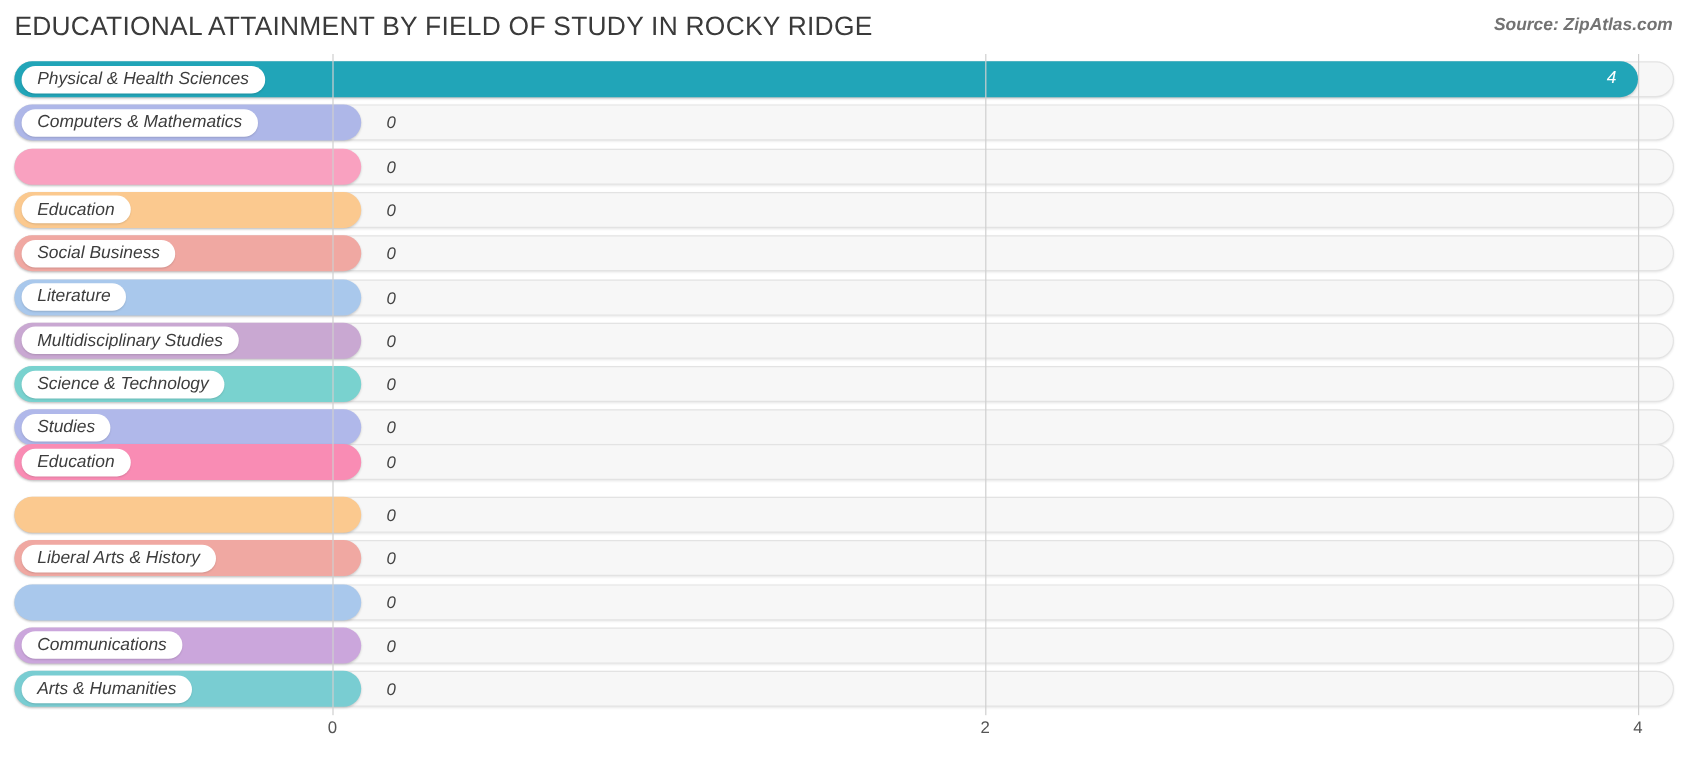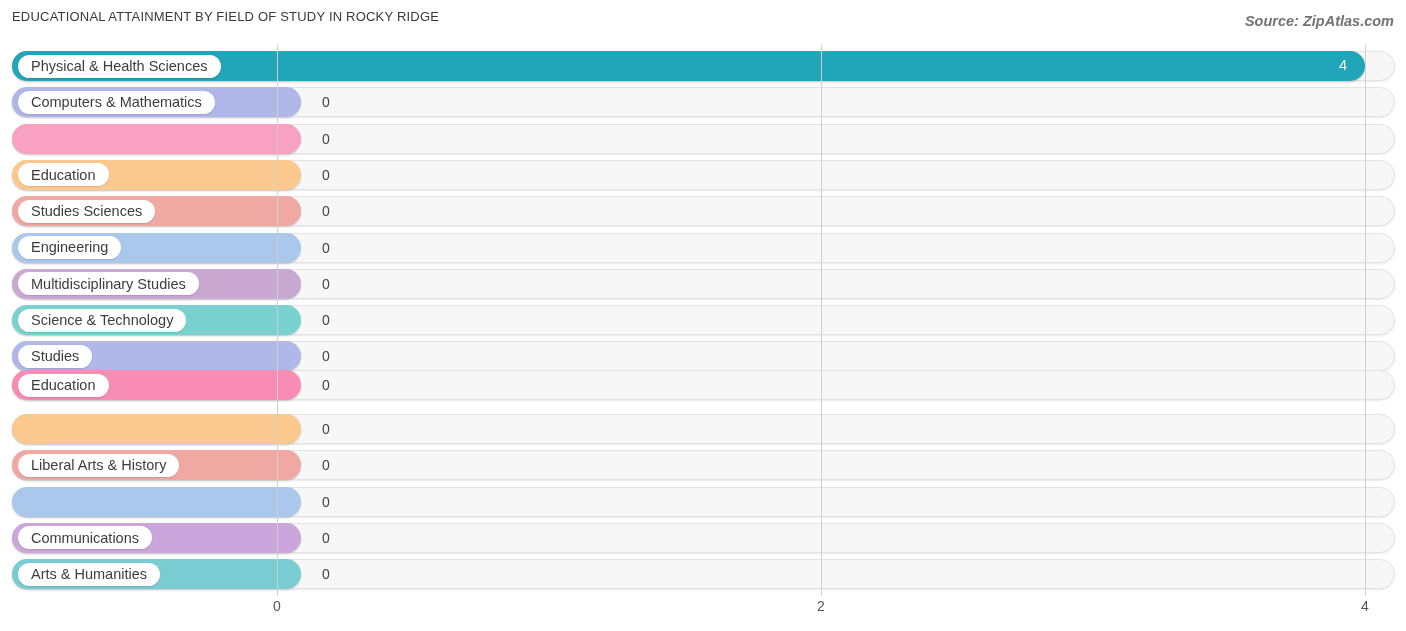--- a/index.html
+++ b/index.html
@@ -20,21 +20,21 @@
   #header {
     position: absolute;
     left: 0; top: 0;
     width: 1406px;
     height: 45px;
   }
   #chart-title {
     position: absolute;
     left: 12px;
     top: 9px;
-    font-size: 13px;
+    font-size: 22px;
     font-weight: 400;
     letter-spacing: 0.2px;
     color: #3a3a3a;
     white-space: nowrap;
   }
   #source-label {
     position: absolute;
     right: 12px;
     top: 13px;
     font-size: 14.5px;
@@ -44,20 +44,21 @@
     white-space: nowrap;
   }
 
   
   #plot {
     position: absolute;
     left: 0;
     top: 45px;
     width: 1314px;
     height: 551px;
+    font-style: italic;
   }
 
   
   .gridline {
     position: absolute;
     top: 0;
     bottom: 0;
     width: 1px;
     background: #cfcfcf;
     z-index: 3;
@@ -190,29 +191,29 @@
       <div class="bar" style="width: 289px; background: rgb(251, 201, 143);"></div>
       <div class="chip">
         <span class="chip-label">Education</span>
       </div>
       <div class="value-out" style="left: 322px;">0</div>
     </div>
     <div class="row" style="top: 148.2px;">
       <div class="track"></div>
       <div class="bar" style="width: 289px; background: rgb(240, 168, 162);"></div>
       <div class="chip">
-        <span class="chip-label">Studies Sciences</span>
+        <span class="chip-label">Social Business</span>
       </div>
       <div class="value-out" style="left: 322px;">0</div>
     </div>
     <div class="row" style="top: 184.5px;">
       <div class="track"></div>
       <div class="bar" style="width: 289px; background: rgb(169, 200, 236);"></div>
       <div class="chip">
-        <span class="chip-label">Engineering</span>
+        <span class="chip-label">Literature</span>
       </div>
       <div class="value-out" style="left: 322px;">0</div>
     </div>
     <div class="row" style="top: 220.8px;">
       <div class="track"></div>
       <div class="bar" style="width: 289px; background: rgb(201, 168, 210);"></div>
       <div class="chip">
         <span class="chip-label">Multidisciplinary Studies</span>
       </div>
       <div class="value-out" style="left: 322px;">0</div>

